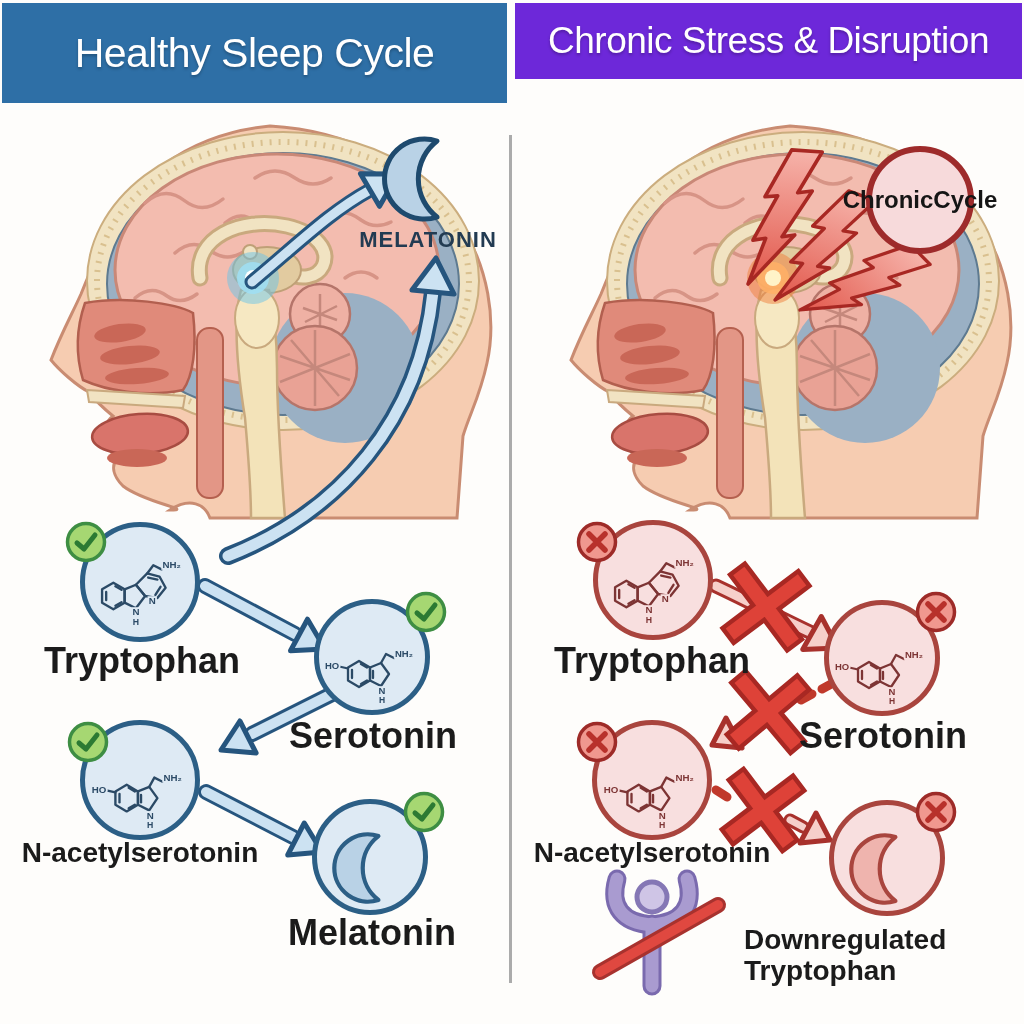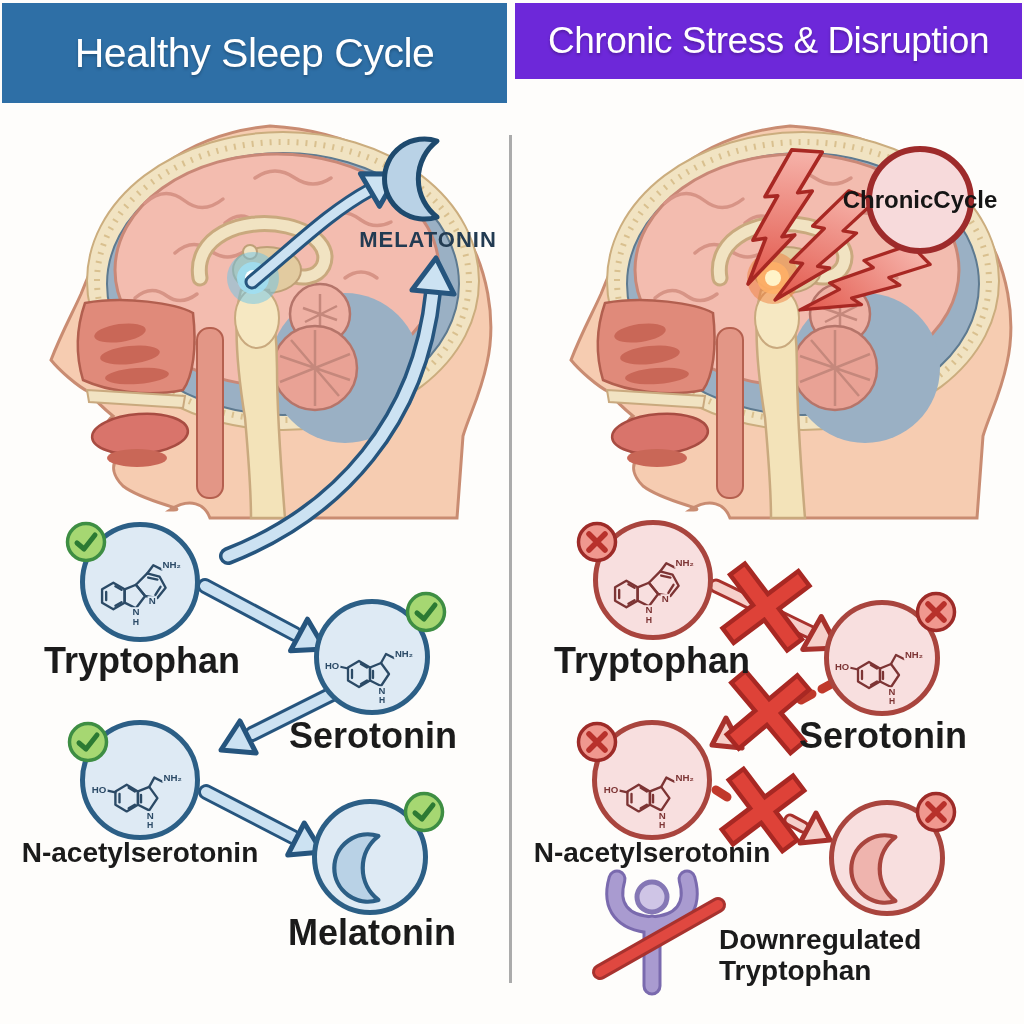--- a/index.html
+++ b/index.html
@@ -314,18 +314,18 @@
 
   <svg class="abs z3" style="left:585px;top:862px" width="150" height="140" viewBox="0 0 150 140">
     <g fill="none" stroke-linecap="round">
       <path d="M32,17 C24,45 38,61 67,63 M102,17 C110,45 96,61 67,63 M67,62 L67,124" stroke="#7A6AAE" stroke-width="19"></path>
       <path d="M32,17 C24,45 38,61 67,63 M102,17 C110,45 96,61 67,63 M67,62 L67,124" stroke="#A99BD0" stroke-width="13"></path>
     </g>
     <circle cx="67" cy="35" r="15" fill="#CFC5E6" stroke="#8577B5" stroke-width="5"></circle>
     <path d="M15,110 L133,43" stroke="#A8322E" stroke-width="16" stroke-linecap="round"></path>
     <path d="M15,110 L133,43" stroke="#E04840" stroke-width="10" stroke-linecap="round"></path>
   </svg>
-  <div class="abs z4 cap" style="left:719px;top:924px">
+  <div class="abs z4 cap" style="left:744px;top:924px">
     <span style="display:block">Downregulated</span>
     <span style="display:block">Tryptophan</span>
   </div>
 
 </div>
 
 </body></html>

